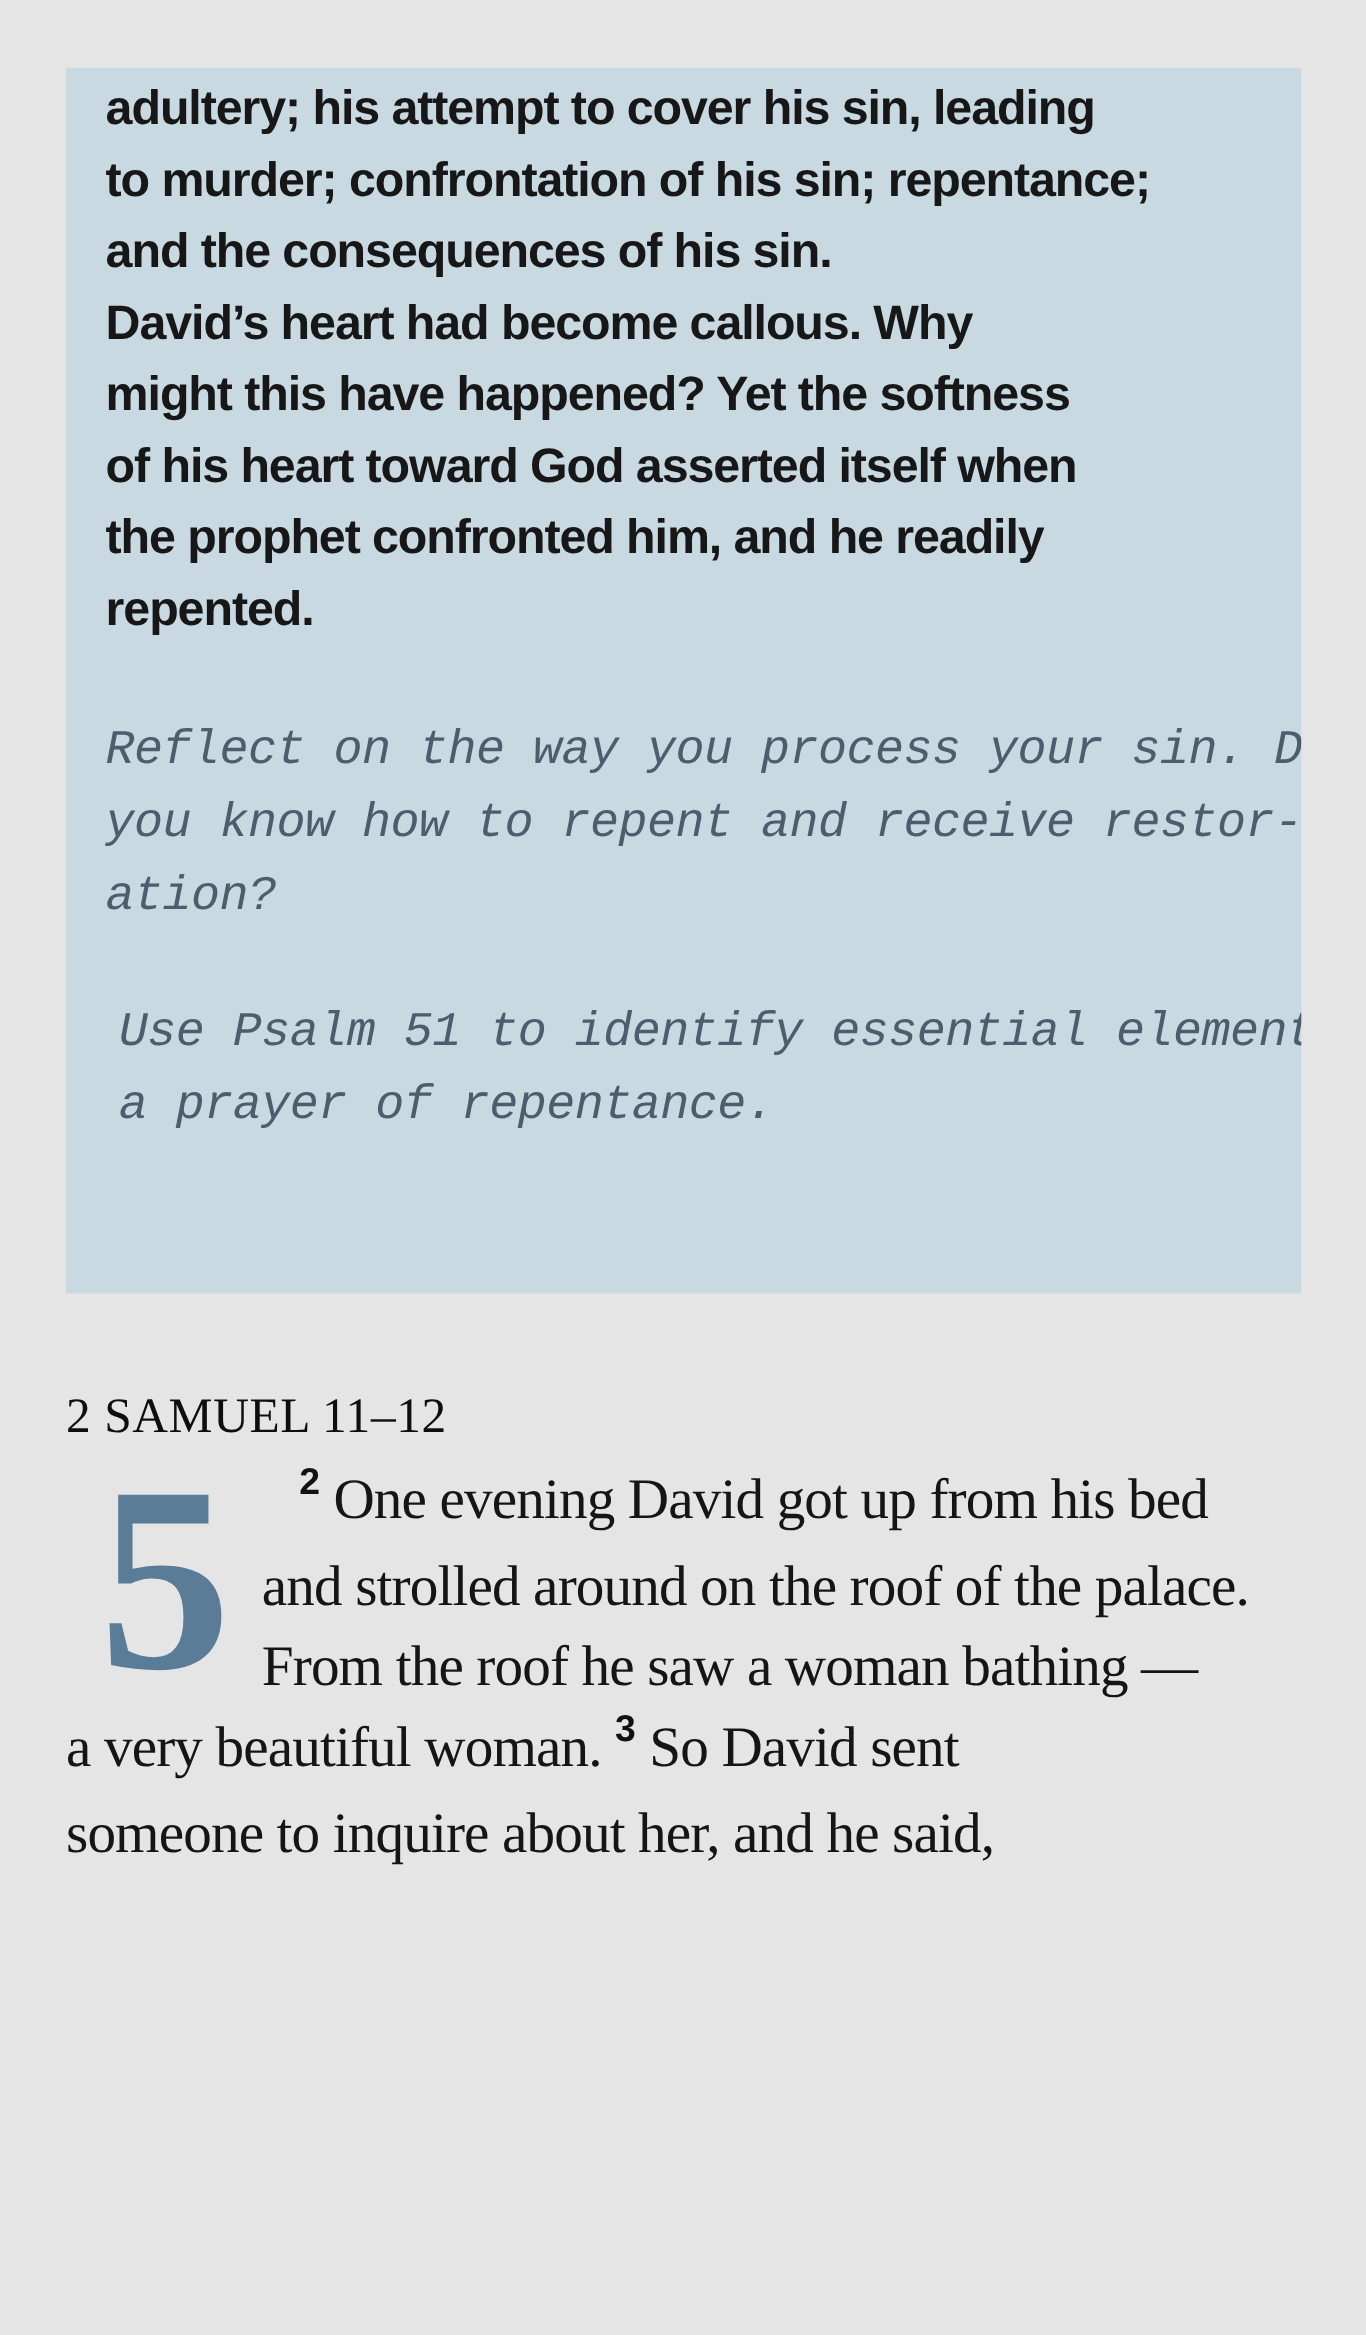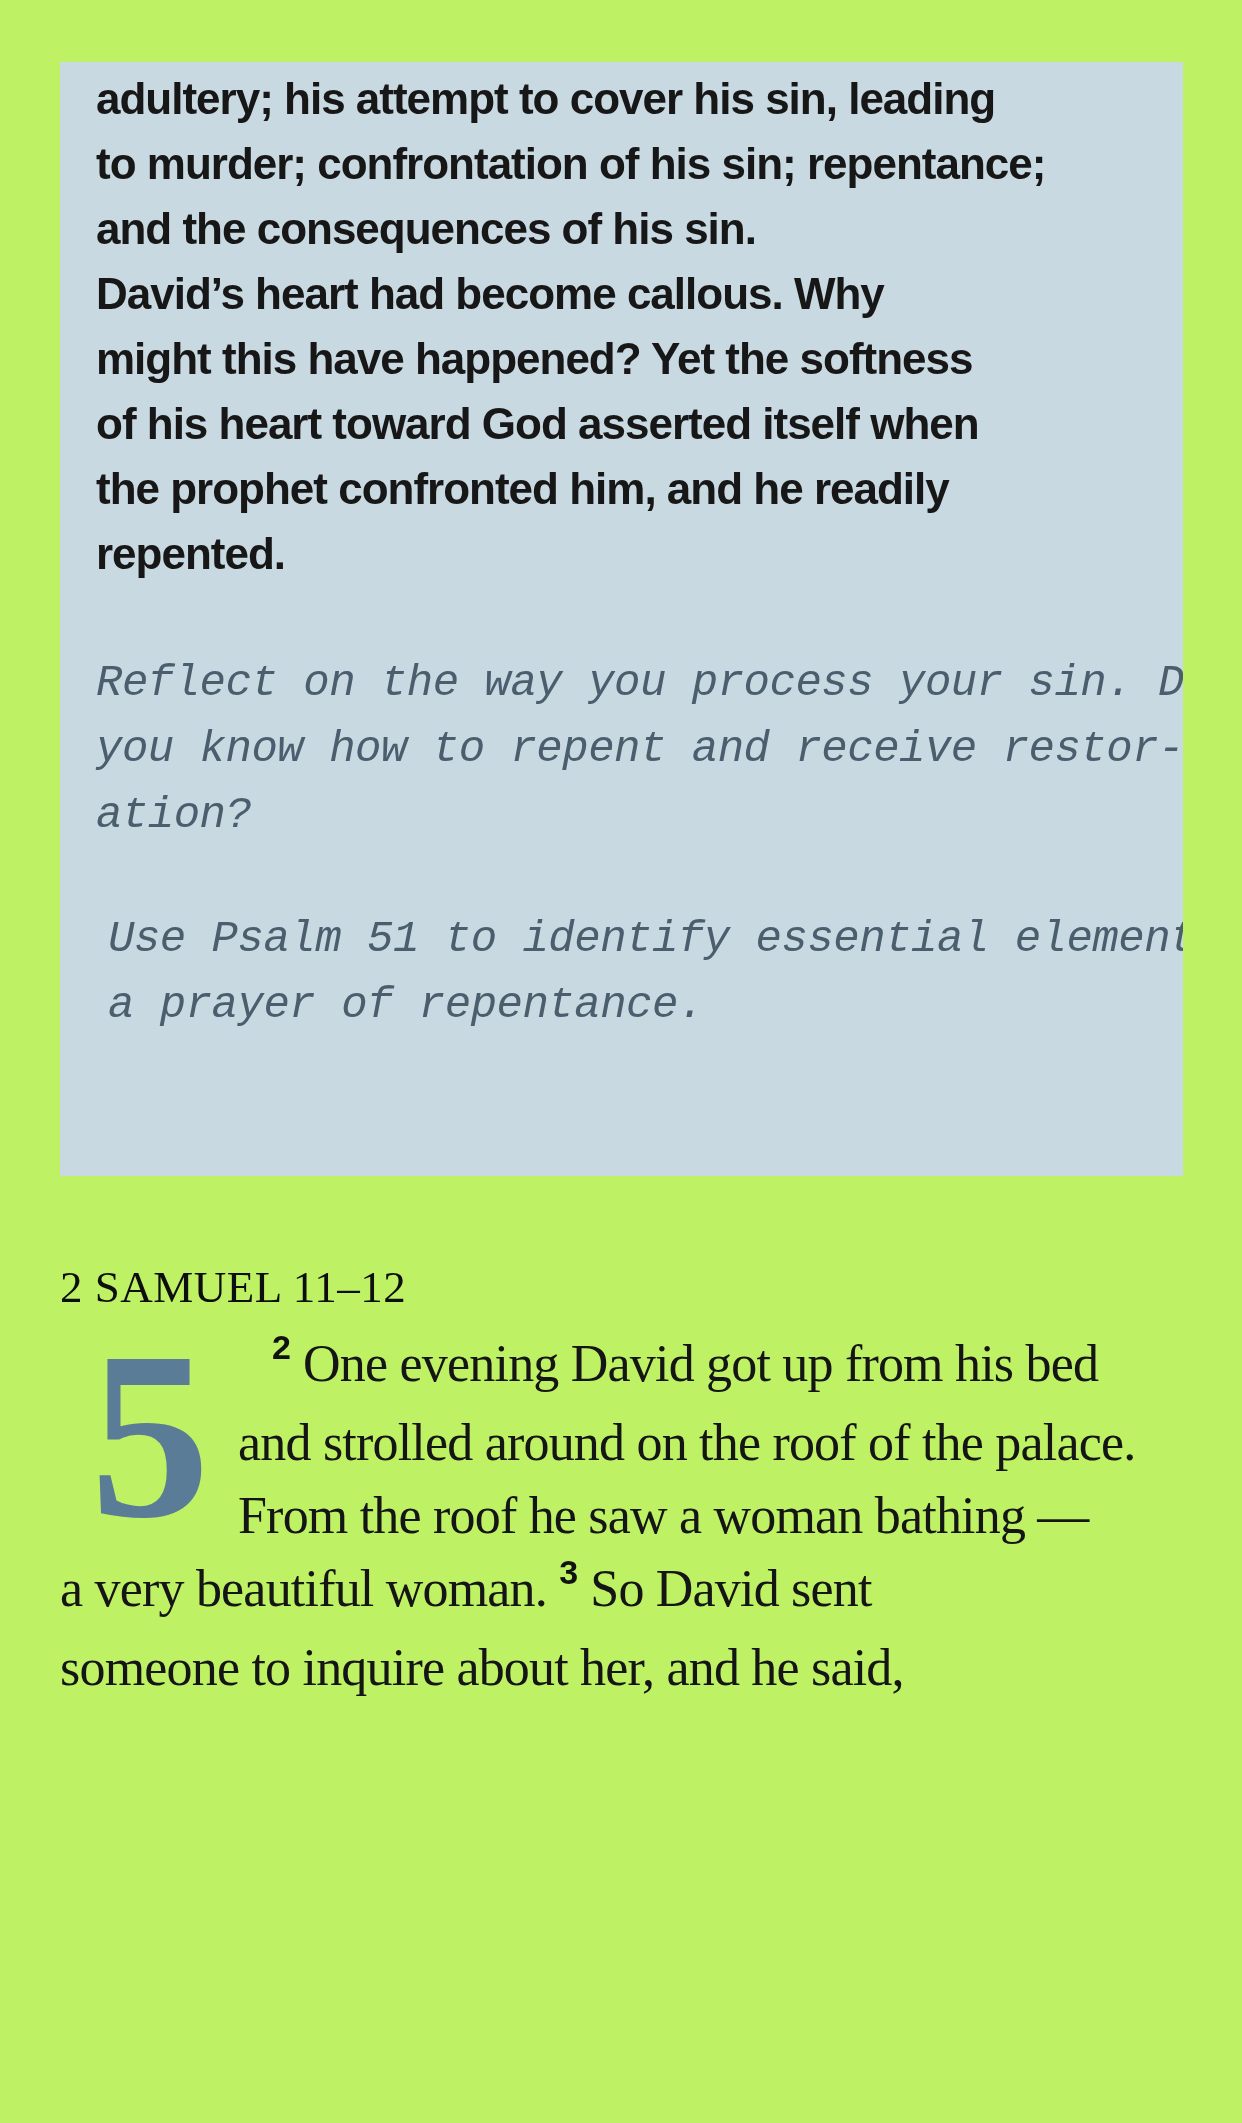--- a/index.html
+++ b/index.html
@@ -1,21 +1,21 @@
 <!DOCTYPE html>
 <html><head>
 <meta charset="utf-8">
 <style>
   html,body{margin:0;padding:0;background:#ffffff;}
   .page{
     position:relative;
     width:1242px;height:2123px;
     box-sizing:border-box;
     padding:62px 59px 0 60px;
-    background:#bef264;
+    background:#e5e5e5;
     font-family:"Liberation Serif",serif;
     overflow:hidden;
   }
   
   .note-box{
     box-sizing:border-box;
     width:1123px;height:1114px;
     background:#c9d9e2;
     padding:4px 26px 0 36px;
     overflow:hidden;

